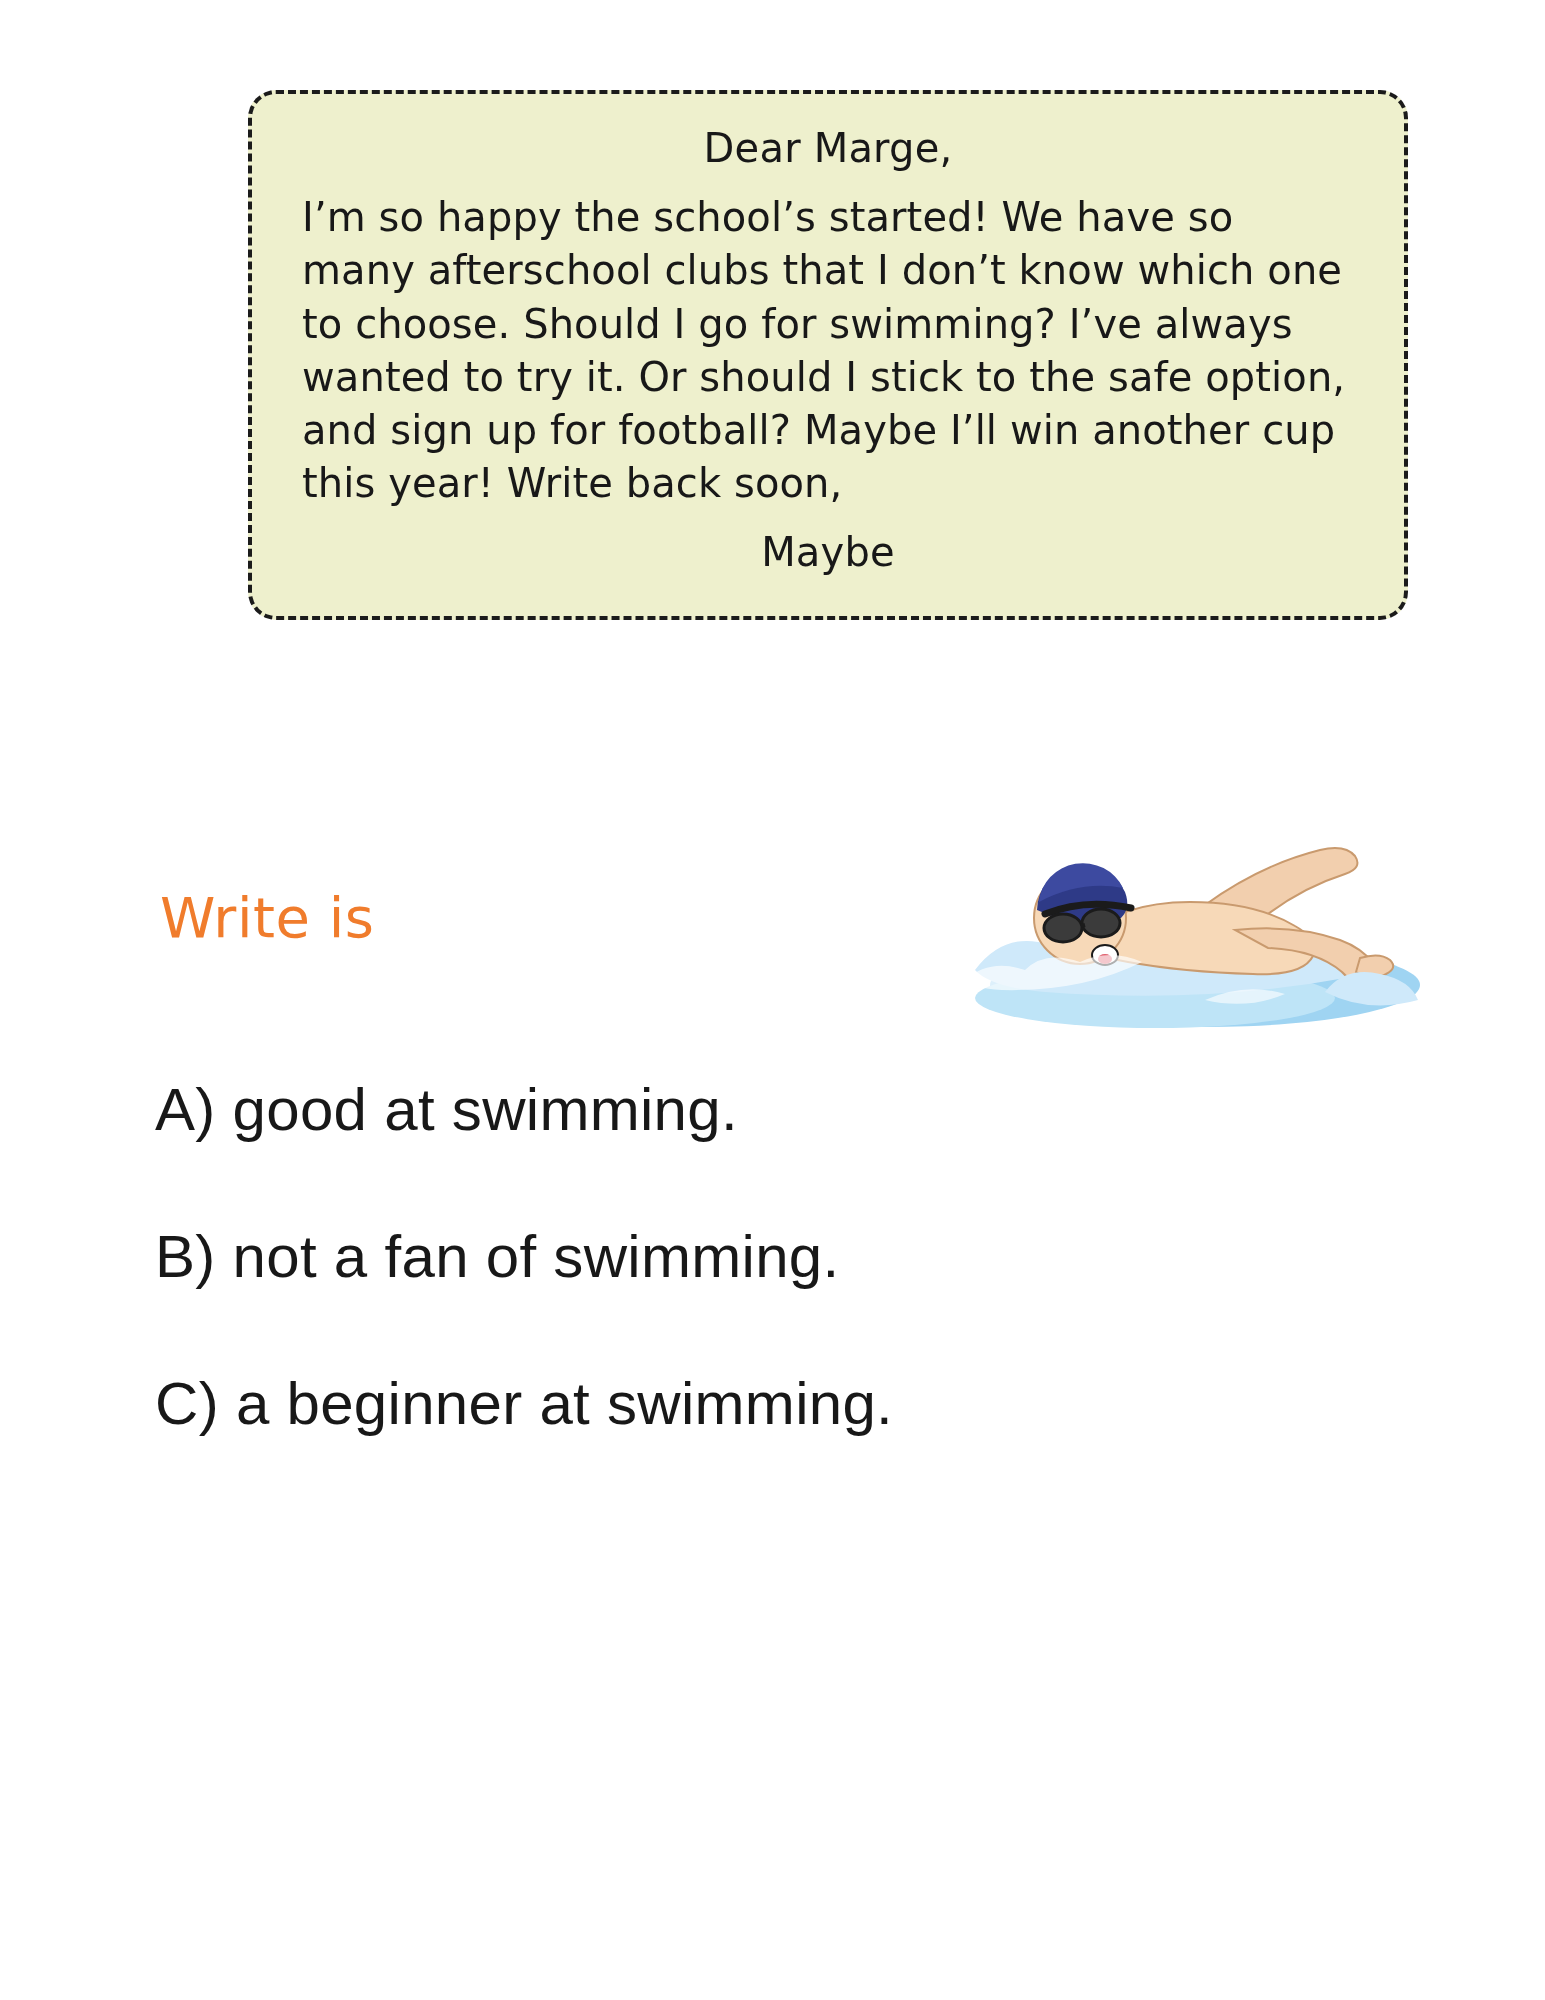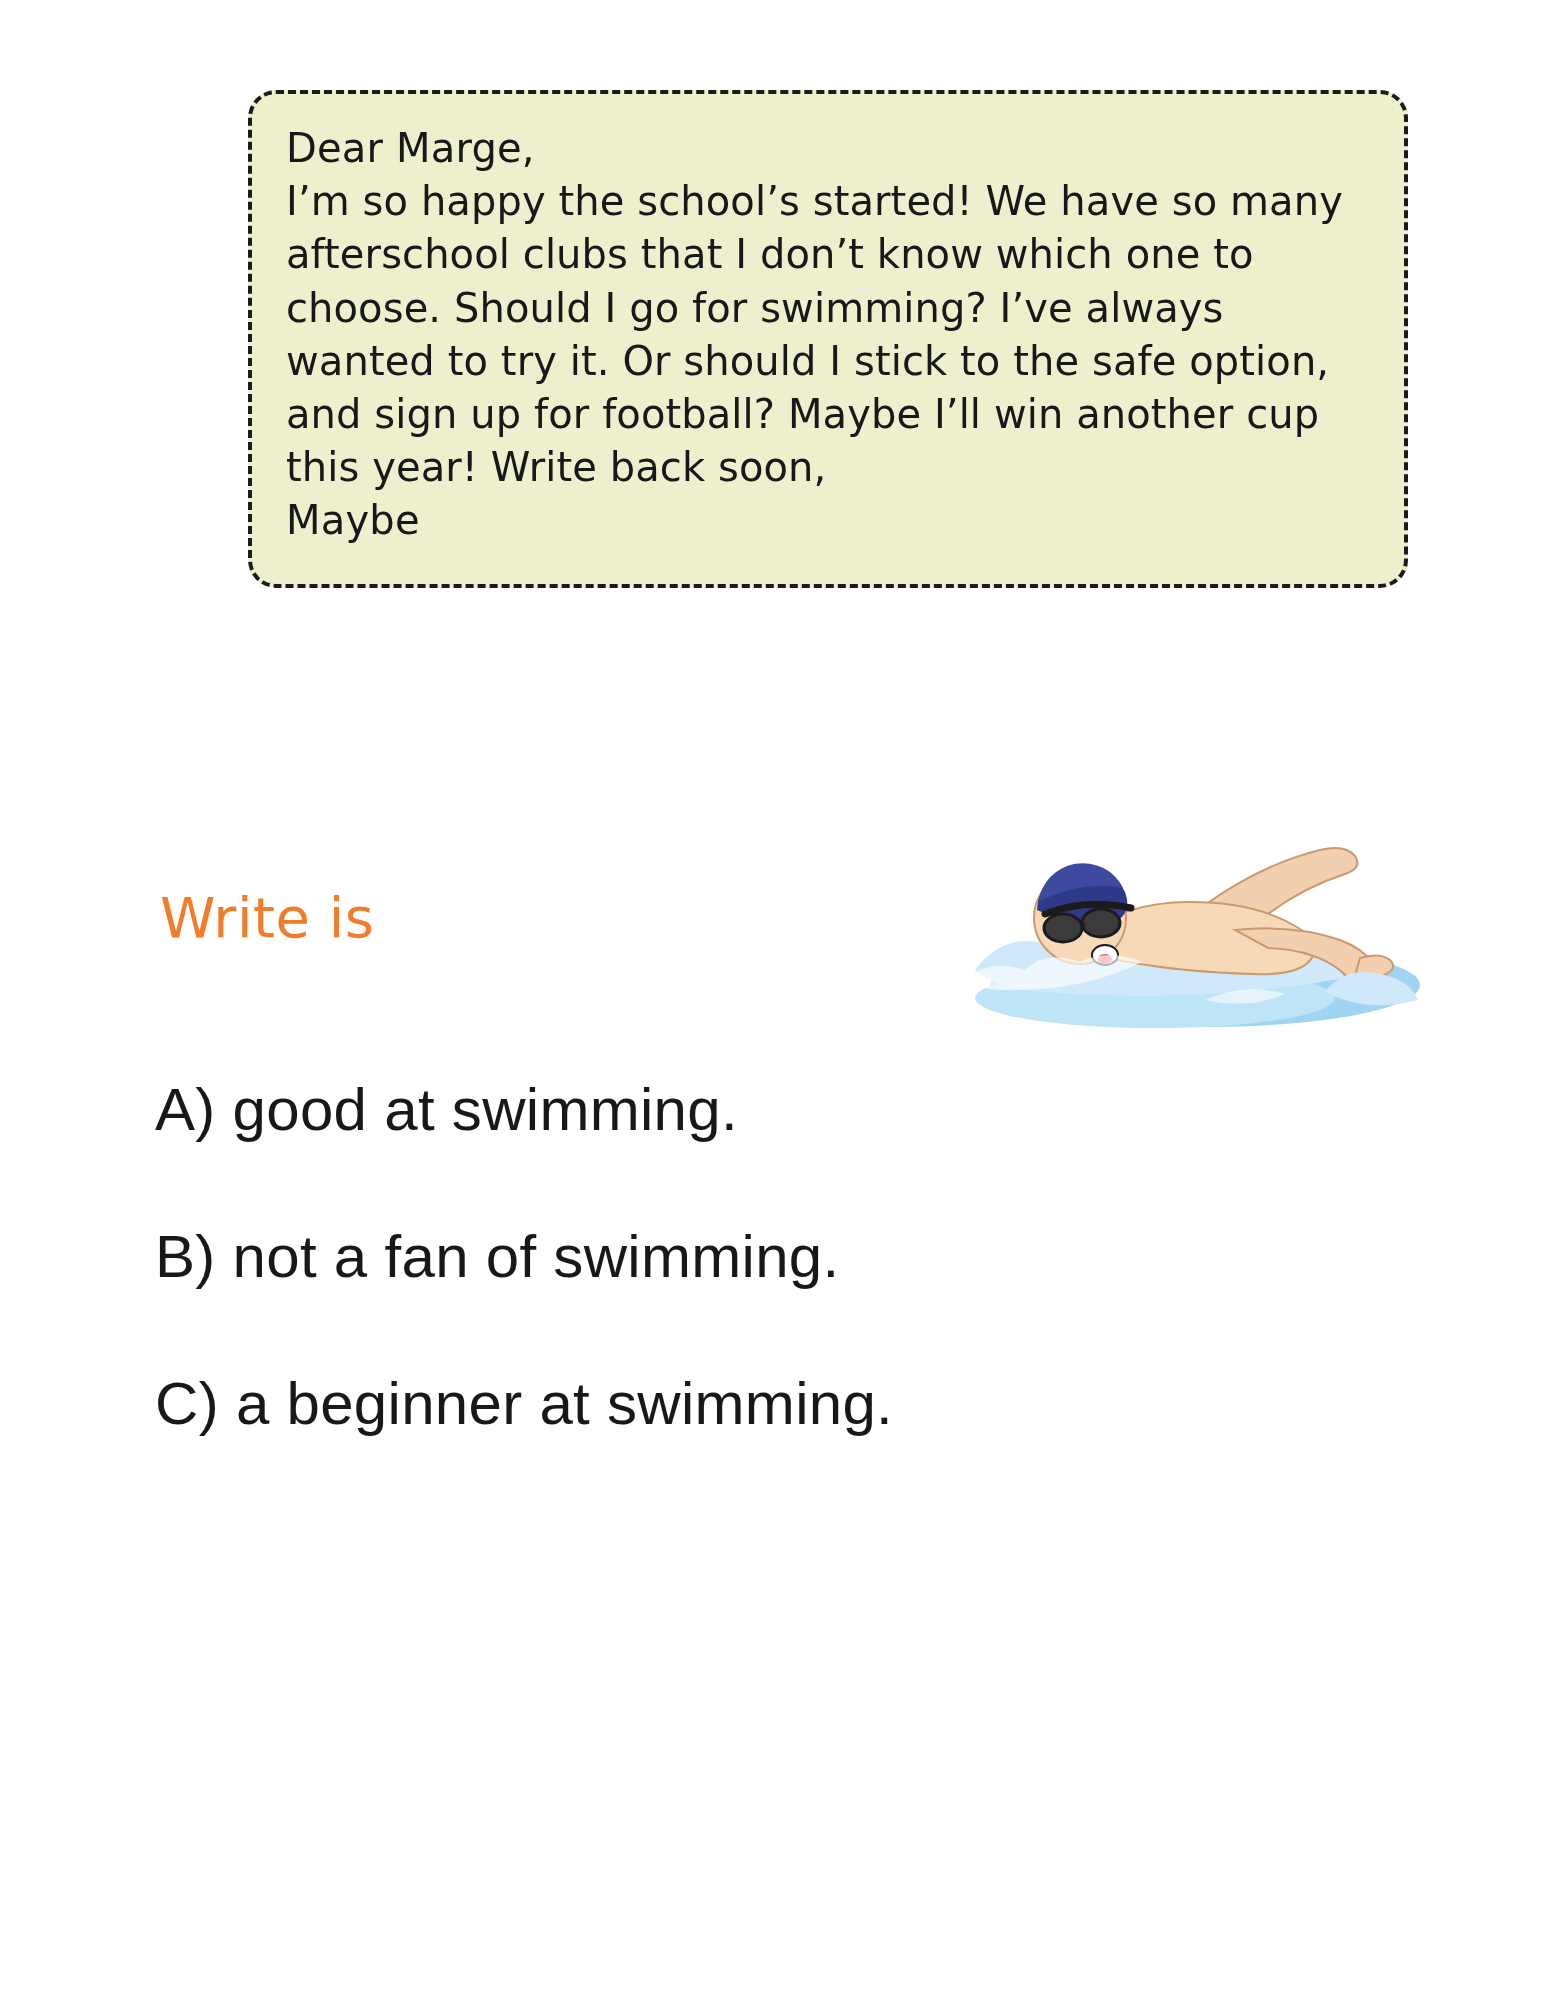--- a/index.html
+++ b/index.html
@@ -28,26 +28,27 @@
     padding: 28px 34px 36px 34px;
   }
   .letter-line {
     font-family: "DejaVu Sans", sans-serif;
     font-size: 40px;
     line-height: 1.33;
     color: #181818;
     letter-spacing: 0.2px;
     white-space: pre-wrap;
     margin: 0;
+    text-align: center;
   }
   .letter-body {
     font-size: 40px;
     line-height: 1.33;
     color: #181818;
-    margin: 0;
+    margin: 16px;
     letter-spacing: 0.1px;
   }
 
   
   .prompt {
     position: absolute;
     left: 160px;
     top: 885px;
     font-size: 56px;
     color: #f07c2c;

